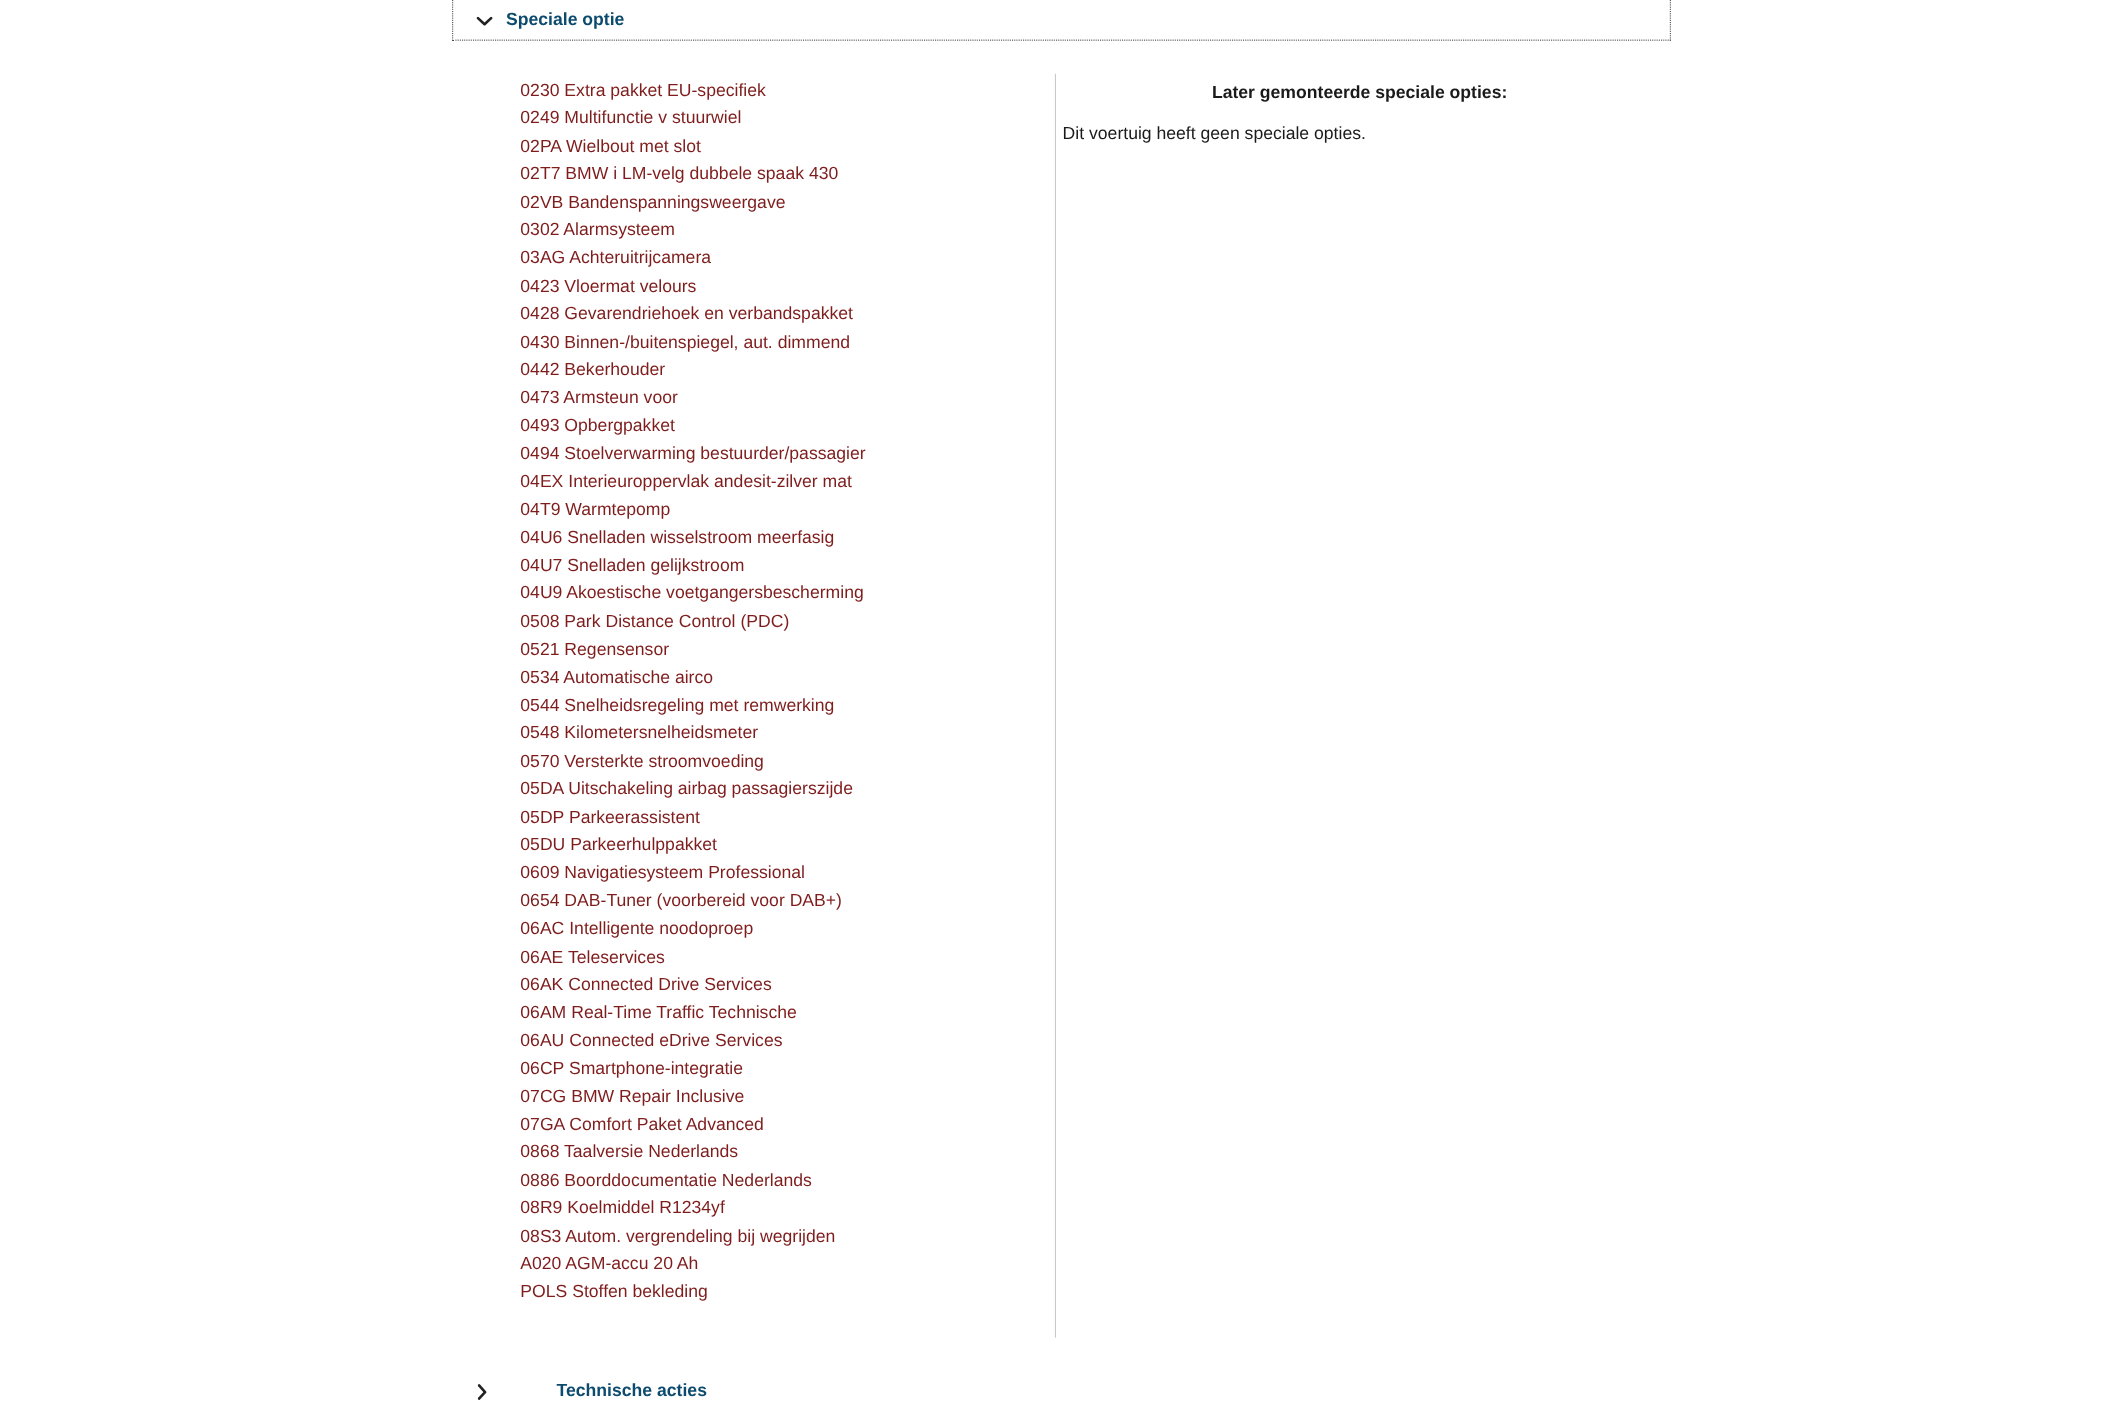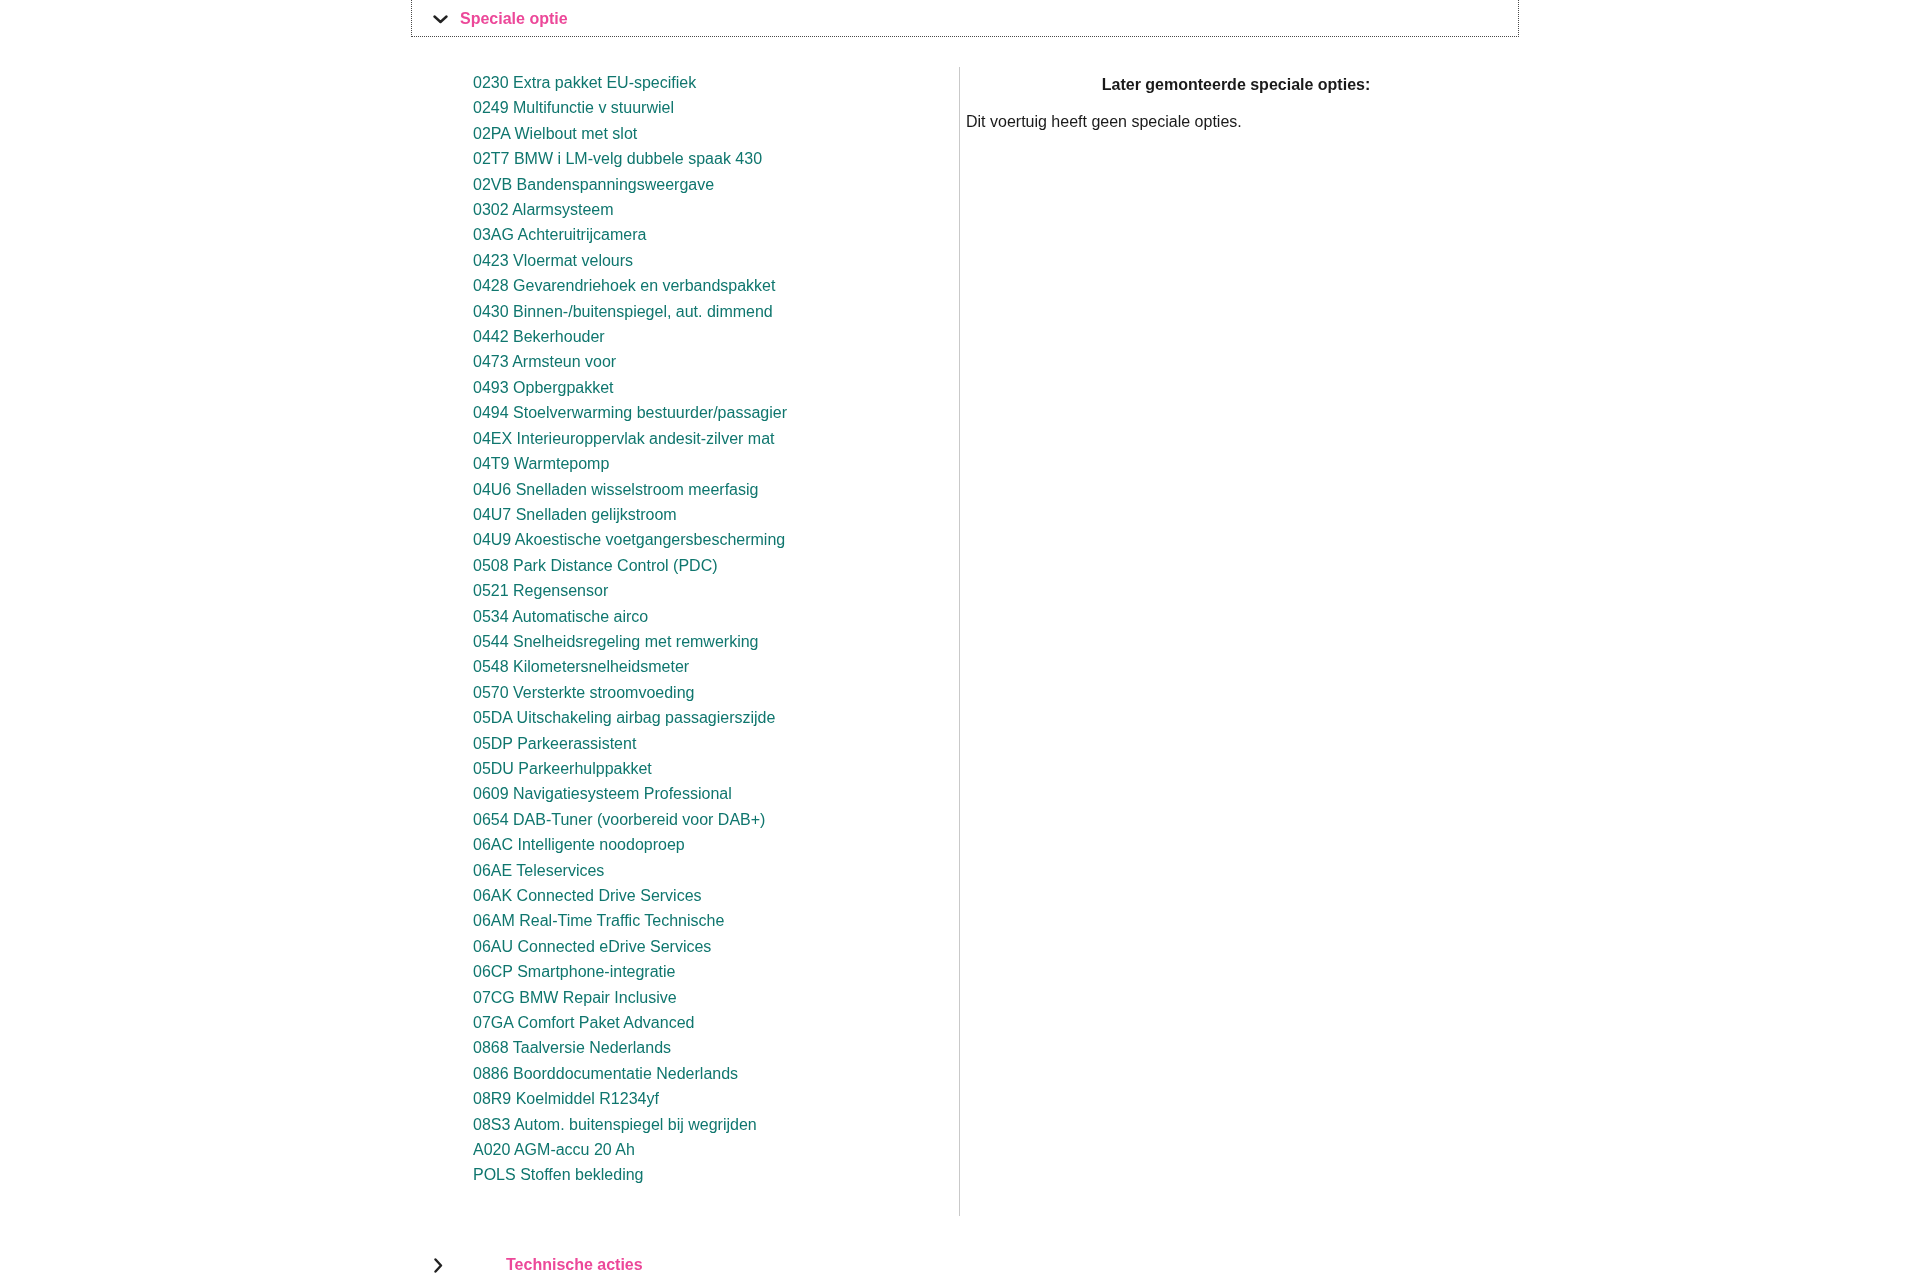--- a/index.html
+++ b/index.html
@@ -28,33 +28,33 @@
   }
   .chev-box {
     width: 16px; height: 16px;
     display: flex; align-items: center; justify-content: center;
     flex: 0 0 16px;
   }
   .section-title {
     margin-left: 12px;
     font-size: 16px;
     font-weight: bold;
-    color: #ec4899;
+    color: #0c4a6e;
     white-space: nowrap;
   }
 
   
   .options-list {
     position: absolute;
     left: 473px; top: 70px;
     width: 470px;
     list-style: none;
     font-size: 16px;
     line-height: 25.4px;
-    color: #0f766e;
+    color: #7f1d1d;
   }
   .options-list li { white-space: nowrap; }
 
   
   .divider {
     position: absolute;
     left: 959px; top: 67px;
     width: 1px; height: 1149px;
     background: #c9c9c9;
   }
@@ -129,21 +129,21 @@
       <li>06AE Teleservices</li>
       <li>06AK Connected Drive Services</li>
       <li>06AM Real-Time Traffic Technische</li>
       <li>06AU Connected eDrive Services</li>
       <li>06CP Smartphone-integratie</li>
       <li>07CG BMW Repair Inclusive</li>
       <li>07GA Comfort Paket Advanced</li>
       <li>0868 Taalversie Nederlands</li>
       <li>0886 Boorddocumentatie Nederlands</li>
       <li>08R9 Koelmiddel R1234yf</li>
-      <li>08S3 Autom. buitenspiegel bij wegrijden</li>
+      <li>08S3 Autom. vergrendeling bij wegrijden</li>
       <li>A020 AGM-accu 20 Ah</li>
       <li>POLS Stoffen bekleding</li>
     </ul>
 
   <div class="divider"></div>
 
   <div class="retrofit">
     <div class="retrofit-heading">Later gemonteerde speciale opties:</div>
     <div class="retrofit-message">Dit voertuig heeft geen speciale opties.</div>
   </div>

